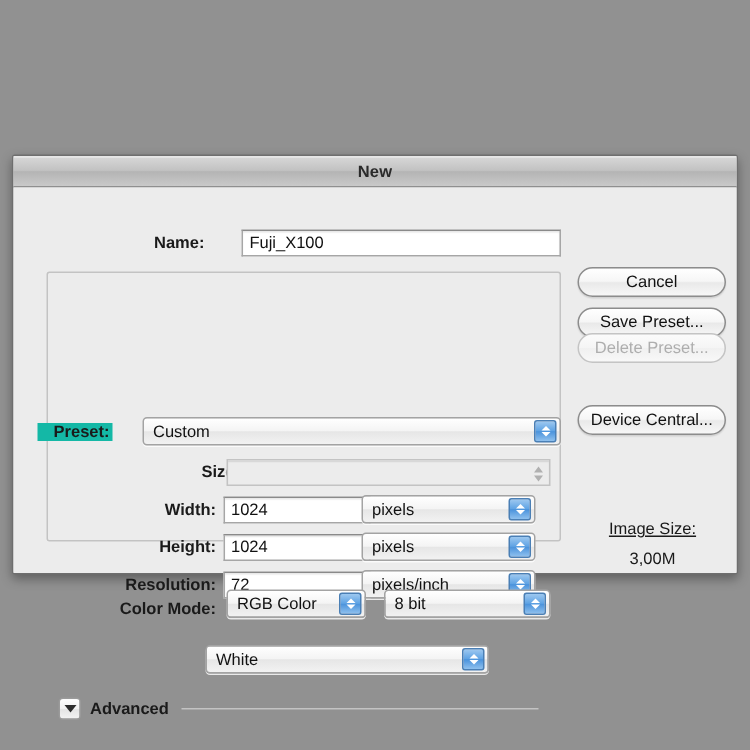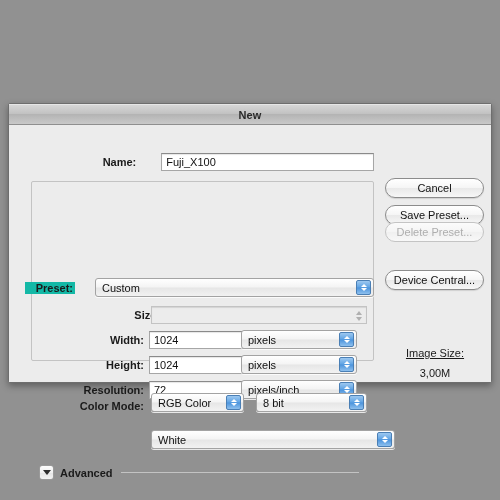--- a/index.html
+++ b/index.html
@@ -359,21 +359,21 @@
         <div class="popup" style="position:absolute;left:247px;width:111px;">
           <span>8 bit</span>
           <span class="stepper">
             <i class="ar up"></i>
             <i class="ar down"></i>
           </span>
         </div>
       </div>
 
       <div class="frow" style="top:305px;">
-        <div class="popup" style="position:absolute;left:142px;width:244px;">
+        <div class="popup" style="position:absolute;left:128px;width:189px;">
           <span>White</span>
           <span class="stepper">
             <i class="ar up"></i>
             <i class="ar down"></i>
           </span>
         </div>
       </div>
 
       <div id="advanced-row">
         <span class="disclosure">

